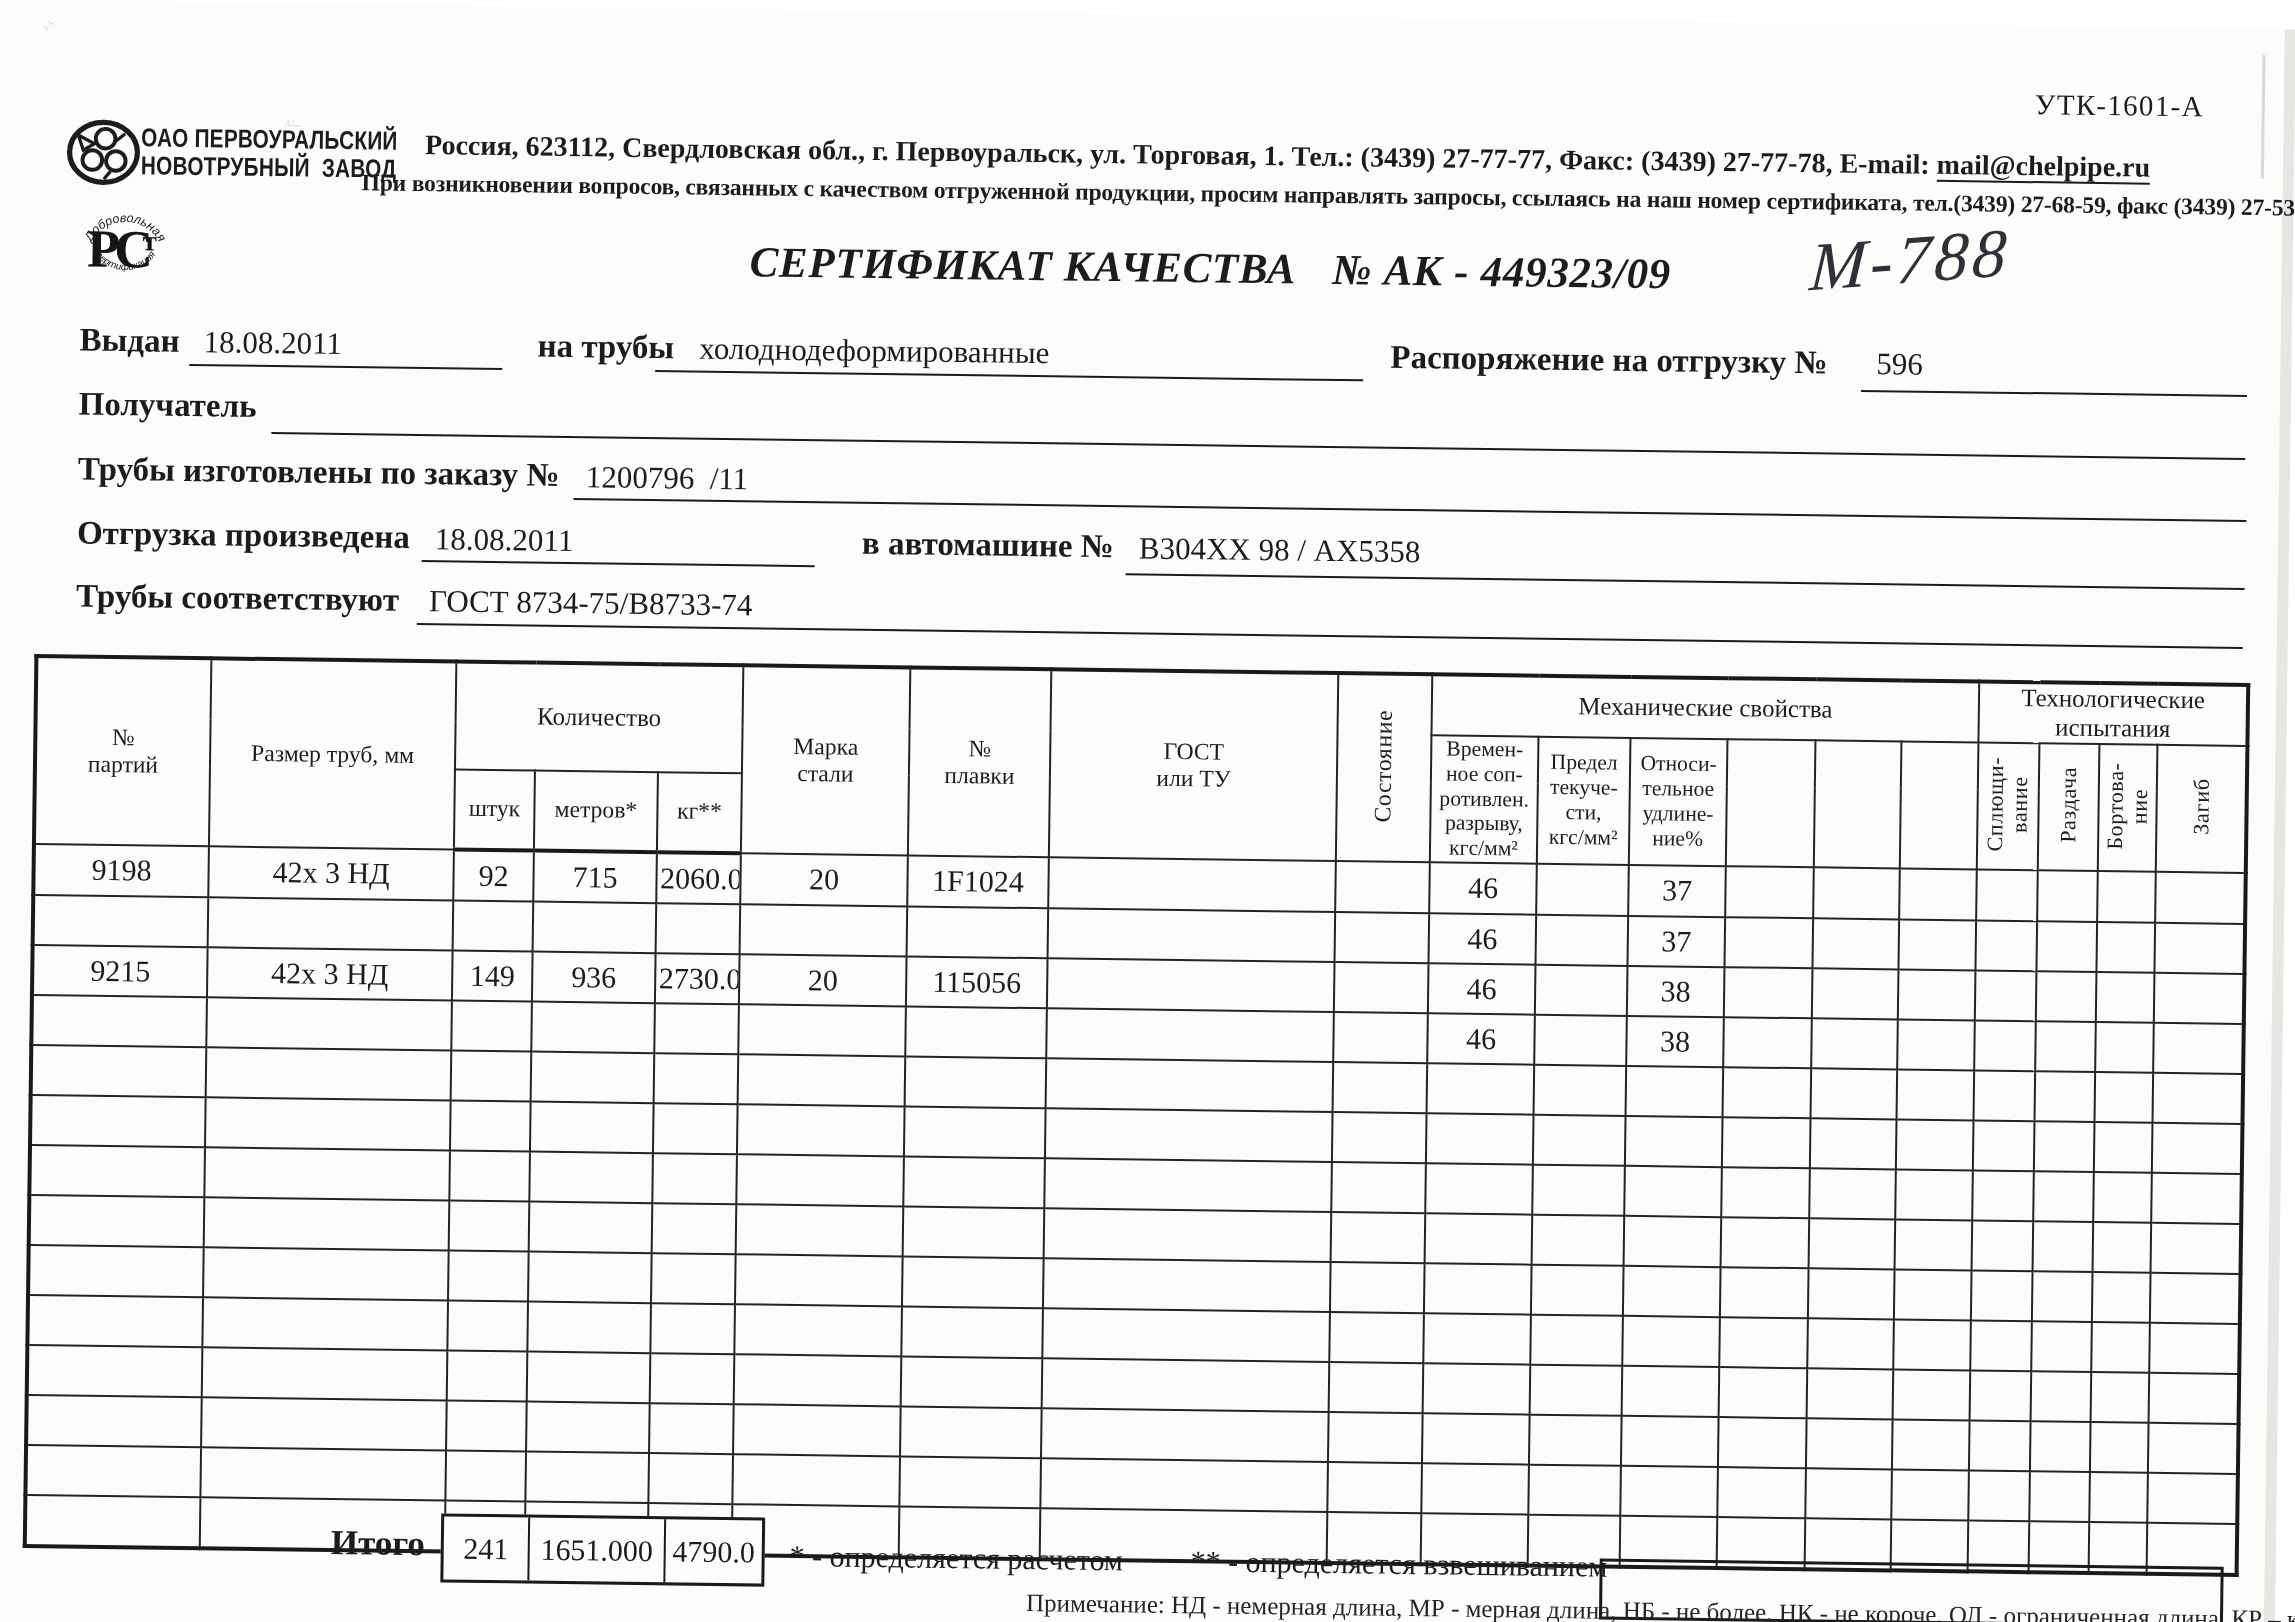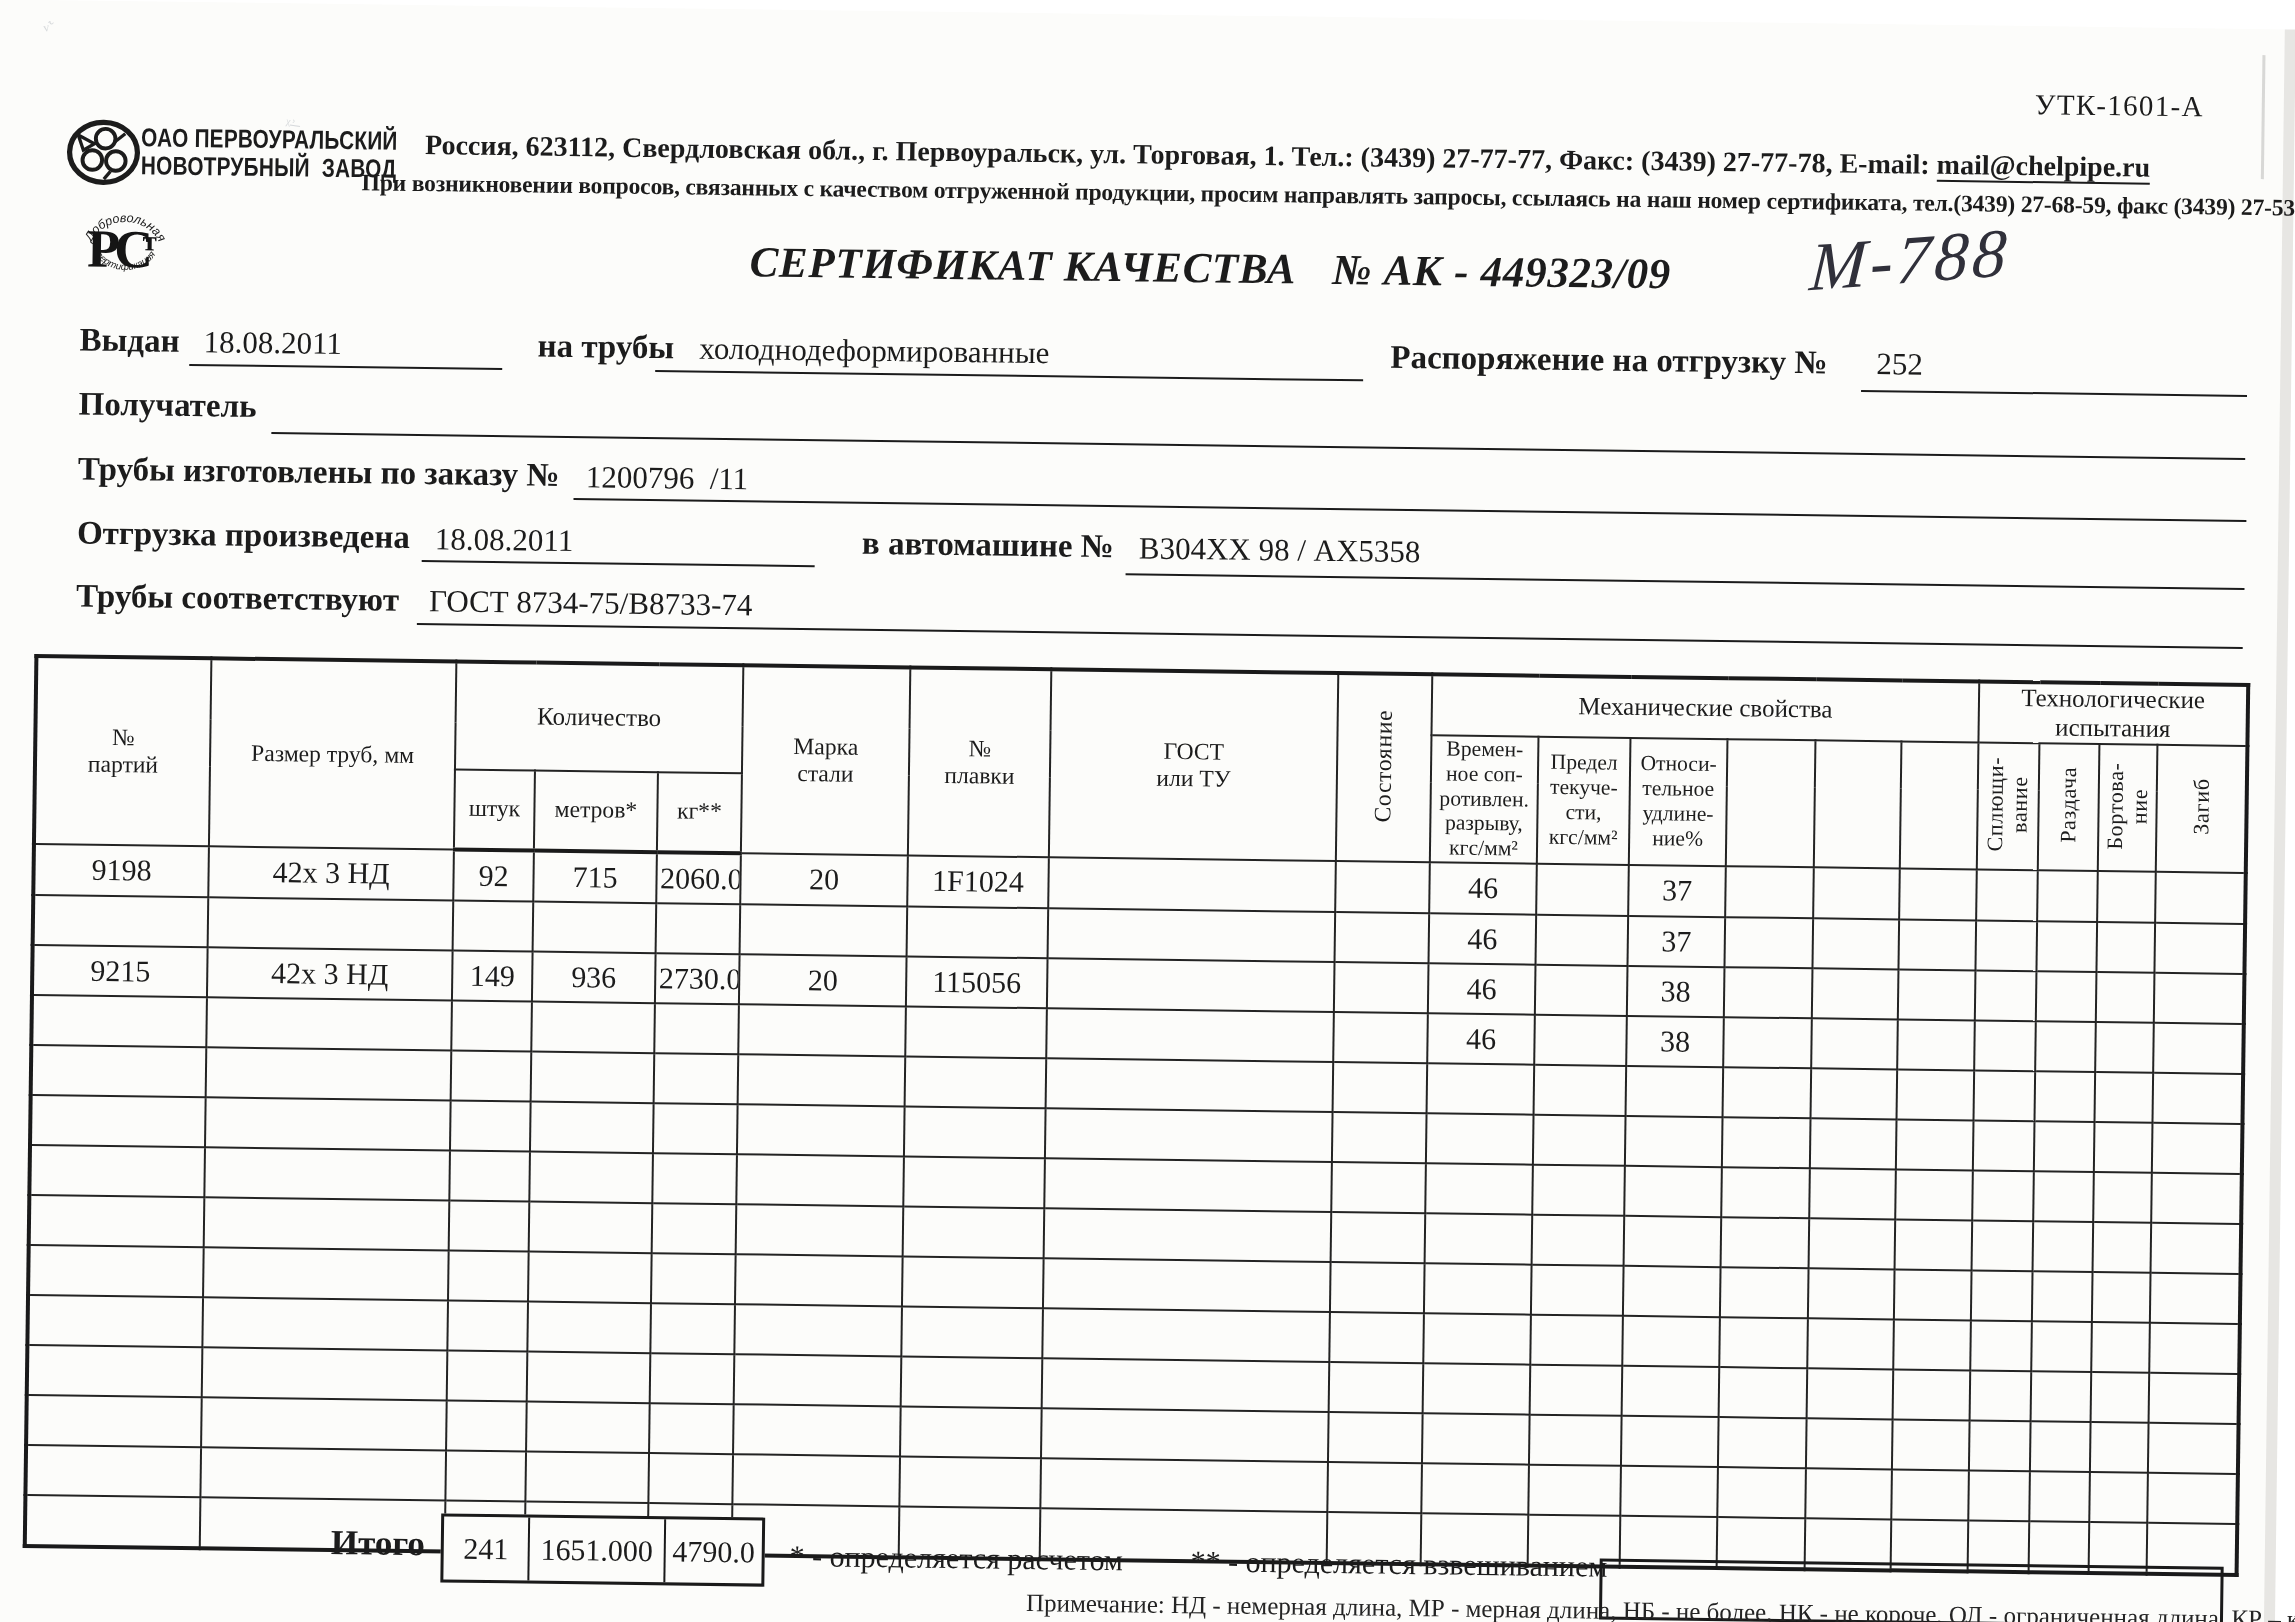--- a/index.html
+++ b/index.html
@@ -97,21 +97,21 @@
   <div class="abs" id="title"><span>СЕРТИФИКАТ КАЧЕСТВА</span><span class="num">№  АК -  449323/09</span></div>
   <div class="abs" id="hand">М-788</div>
 
   <span class="abs lbl" style="left:84px;top:321px;">Выдан</span>
   <span class="abs val" style="left:208px;top:322px;">18.08.2011</span>
   <div class="abs uline" style="left:194px;top:362px;width:313px;"></div>
   <span class="abs lbl" style="left:542px;top:321px;">на трубы</span>
   <span class="abs val" style="left:704px;top:322px;">холоднодеформированные</span>
   <div class="abs uline" style="left:660px;top:362px;width:708px;"></div>
   <span class="abs lbl" style="left:1395px;top:321px;">Распоряжение на отгрузку №</span>
-  <span class="abs val" style="left:1881px;top:322px;">252</span>
+  <span class="abs val" style="left:1881px;top:322px;">596</span>
   <div class="abs uline" style="left:1866px;top:366px;width:386px;"></div>
 
   <span class="abs lbl" style="left:84px;top:385px;">Получатель</span>
   <span class="abs val" style="left:301px;top:386px;"></span>
   <div class="abs uline" style="left:277px;top:429px;width:1974px;"></div>
 
   <span class="abs lbl" style="left:84px;top:450px;">Трубы изготовлены по заказу №</span>
   <span class="abs val" style="left:592px;top:452px;">1200796  /11</span>
   <div class="abs uline" style="left:580px;top:491px;width:1673px;"></div>
 

